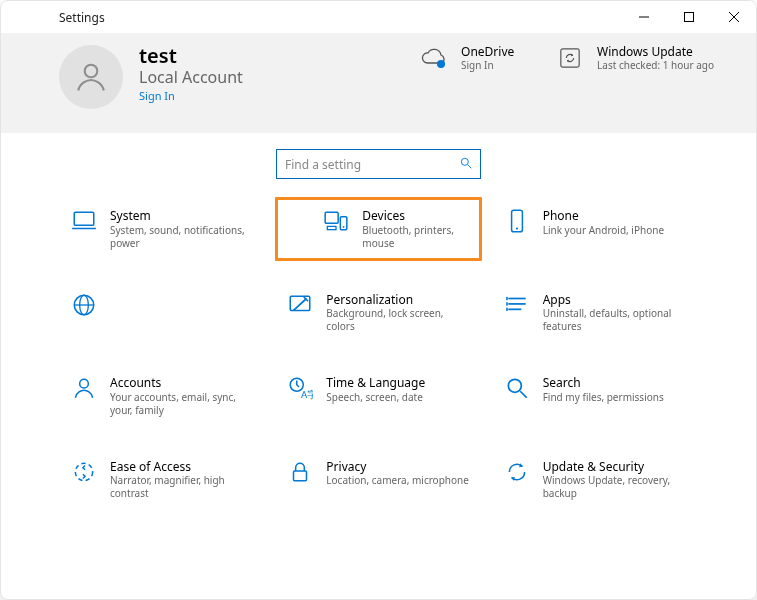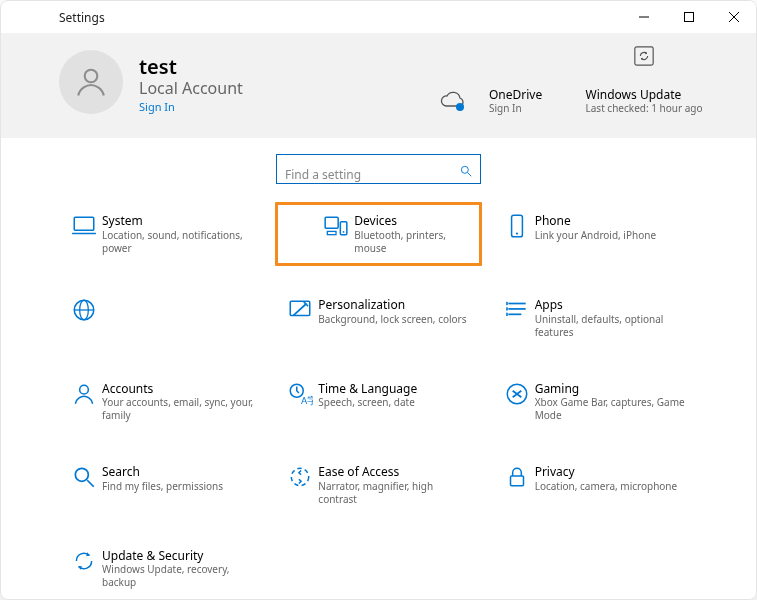--- a/index.html
+++ b/index.html
@@ -3,40 +3,40 @@
 <meta charset="utf-8">
 <style>
   * { box-sizing: border-box; margin: 0; padding: 0; font-family: "Segoe UI", system-ui, -apple-system, sans-serif; }
   body { background: #fff; width: 757px; height: 600px; overflow: hidden; border: 1px solid #e4e4e4; border-radius: 8px; box-shadow: 0 8px 24px rgba(0,0,0,0.15); }
   .titlebar { height: 32px; display: flex; align-items: center; justify-content: space-between; padding: 0 0 0 14px; background: #fff; margin-left: 44px; }
   .titlebar .title { font-size: 12px; color: #222; }
   .win-controls { display: flex; }
   .win-btn { width: 45px; height: 32px; display: flex; align-items: center; justify-content: center; cursor: pointer; }
   .win-btn svg { display: block; }
 
-  .header { background: #f2f2f2; padding: 12px 42px 24px 58px; display: flex; align-items: flex-end; gap: 16px; }
+  .header { background: #f2f2f2; padding: 12px 42px 24px 58px; display: flex; align-items: flex-start; gap: 16px; }
   .avatar { width: 64px; height: 64px; border-radius: 50%; background: #e1e1e1; display:flex; align-items:center; justify-content:center; }
   .userblock { flex: 0 0 auto; }
   .username { font-size: 20px; font-weight: 600; color: #000; line-height: 1.05; }
   .subtext { font-size: 16px; color: #666; line-height: 1.4; }
   .link { font-size: 11px; color: #0078d4; cursor: pointer; }
   .spacer { flex: 1; }
-  .header-widget { display: flex; align-items: center; gap: 21px; min-width: 120px; }
+  .header-widget { display: flex; align-items: center; gap: 12px; min-width: 120px; }
   .header-widget .icon { width: 30px; display:flex; justify-content:center; }
   .wtitle { font-size: 12px; color:#000; line-height:1.2; }
   .wsub { font-size: 10px; color:#666; line-height:1.2; }
 
   .search-wrap { display:flex; justify-content:center; padding: 16px 0 18px; background:#fff; }
-  .search { width: 205px; height: 30px; border: 1px solid #0067c0; display:flex; align-items:flex-end; padding: 0 8px; }
+  .search { width: 205px; height: 30px; border: 1px solid #0067c0; display:flex; align-items:center; padding: 0 8px; }
   .search input { flex:1; border:none; outline:none; font-size: 12px; color:#333; background:transparent; }
   .search input::placeholder { color:#888; }
   .search .sicon { color:#0078d4; }
 
   .grid { padding: 0 58px 26px 58px; display:grid; grid-template-columns: repeat(3, 1fr); column-gap: 10px; row-gap: 20px; }
-  .cat { display:flex; gap: 4px; align-items:flex-start; padding: 8px; border: 3px solid transparent; cursor:pointer; border-radius:1px; }
+  .cat { display:flex; gap: 12px; align-items:flex-start; padding: 8px; border: 3px solid transparent; cursor:pointer; border-radius:1px; }
   .cat.highlight { border-color: #f58a1f; padding-left: 44px; }
   .cat .cicon { width: 28px; height:28px; flex:0 0 28px; display:flex; align-items:flex-start; justify-content:center; color:#0078d4; }
   .cat .ctext { flex:1; }
   .ctitle { font-size: 12px; color:#000; line-height:1.3; }
   .cdesc { font-size: 10px; color:#666; line-height:1.3; }
 </style>
 </head>
 <body>
 
 <div class="titlebar">
@@ -79,21 +79,21 @@
       <svg width="30" height="20" viewBox="0 0 30 20">
           <path d="M8 15a5 5 0 0 1 1-10 7 7 0 0 1 13 2 4.5 4.5 0 0 1 1 8H8z" fill="none" stroke="#555" stroke-width="1.3"></path>
           <circle cx="22" cy="16" r="4" fill="#0078d4"></circle>
         </svg>
     </div>
     <div>
       <div class="wtitle">OneDrive</div>
       <div class="wsub">Sign In</div>
     </div>
   </div>
-  <div class="header-widget" style="min-width:140px;flex-direction:column;">
+  <div class="header-widget" style="min-width:140px;">
     <div class="icon">
       <svg width="22" height="22" viewBox="0 0 24 24">
           <rect x="2" y="2" width="20" height="20" rx="2" fill="none" stroke="#555" stroke-width="1.3"></rect>
           <path d="M8 12a4 4 0 0 1 7-2.6M16 12a4 4 0 0 1-7 2.6" fill="none" stroke="#555" stroke-width="1.3"></path>
           <path d="M14 7l1.5 2.5L13 10zM10 17l-1.5-2.5L11 14z" fill="#555"></path>
         </svg>
     </div>
     <div>
       <div class="wtitle">Windows Update</div>
       <div class="wsub">Last checked: 1 hour ago</div>
@@ -115,21 +115,21 @@
 
 <div class="grid" id="grid">
     <div class="cat">
       <div class="cicon">
         <svg width="26" height="26" viewBox="0 0 24 24">
           <use href="#i-laptop"></use>
         </svg>
       </div>
       <div class="ctext">
         <div class="ctitle">System</div>
-        <div class="cdesc">Location, sound, notifications, power</div>
+        <div class="cdesc">System, sound, notifications, power</div>
       </div>
     </div>
     <div class="cat highlight">
       <div class="cicon">
         <svg width="26" height="26" viewBox="0 0 24 24">
           <use href="#i-devices"></use>
         </svg>
       </div>
       <div class="ctext">
         <div class="ctitle">Devices</div>
@@ -189,31 +189,20 @@
     </div>
     <div class="cat">
       <div class="cicon">
         <svg width="26" height="26" viewBox="0 0 24 24">
           <use href="#i-time"></use>
         </svg>
       </div>
       <div class="ctext">
         <div class="ctitle">Time &amp; Language</div>
         <div class="cdesc">Speech, screen, date</div>
-      </div>
-    </div>
-    <div class="cat">
-      <div class="cicon">
-        <svg width="26" height="26" viewBox="0 0 24 24">
-          <use href="#i-gaming"></use>
-        </svg>
-      </div>
-      <div class="ctext">
-        <div class="ctitle">Gaming</div>
-        <div class="cdesc">Xbox Game Bar, captures, Game Mode</div>
       </div>
     </div>
     <div class="cat">
       <div class="cicon">
         <svg width="26" height="26" viewBox="0 0 24 24">
           <use href="#i-search"></use>
         </svg>
       </div>
       <div class="ctext">
         <div class="ctitle">Search</div>

